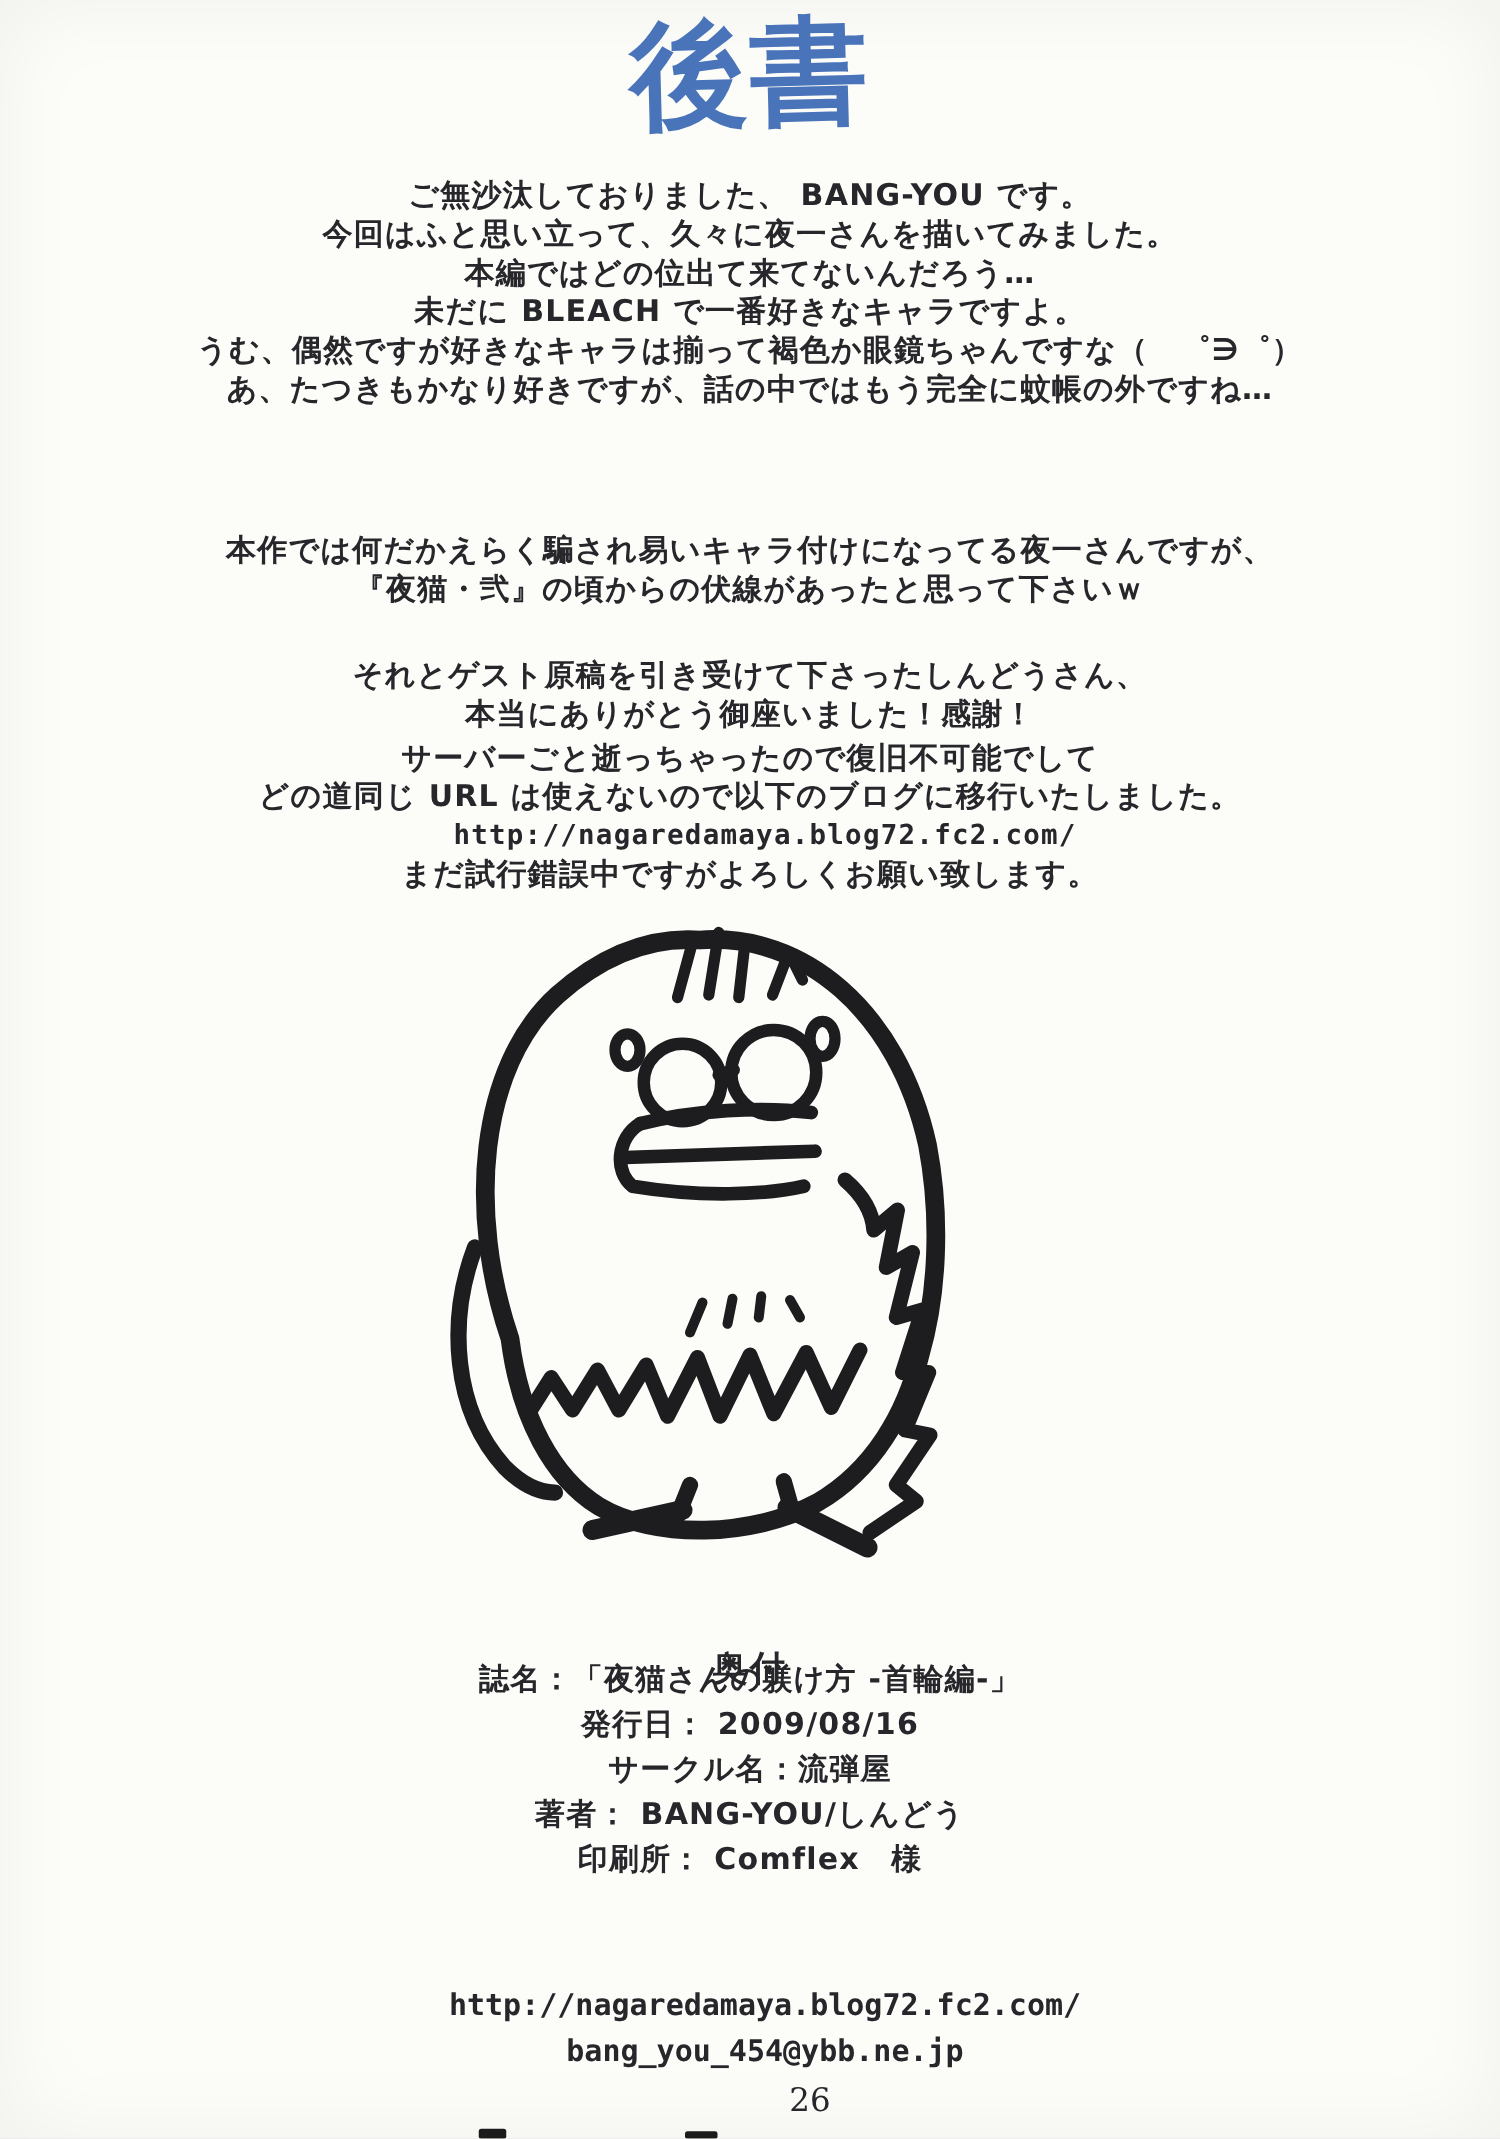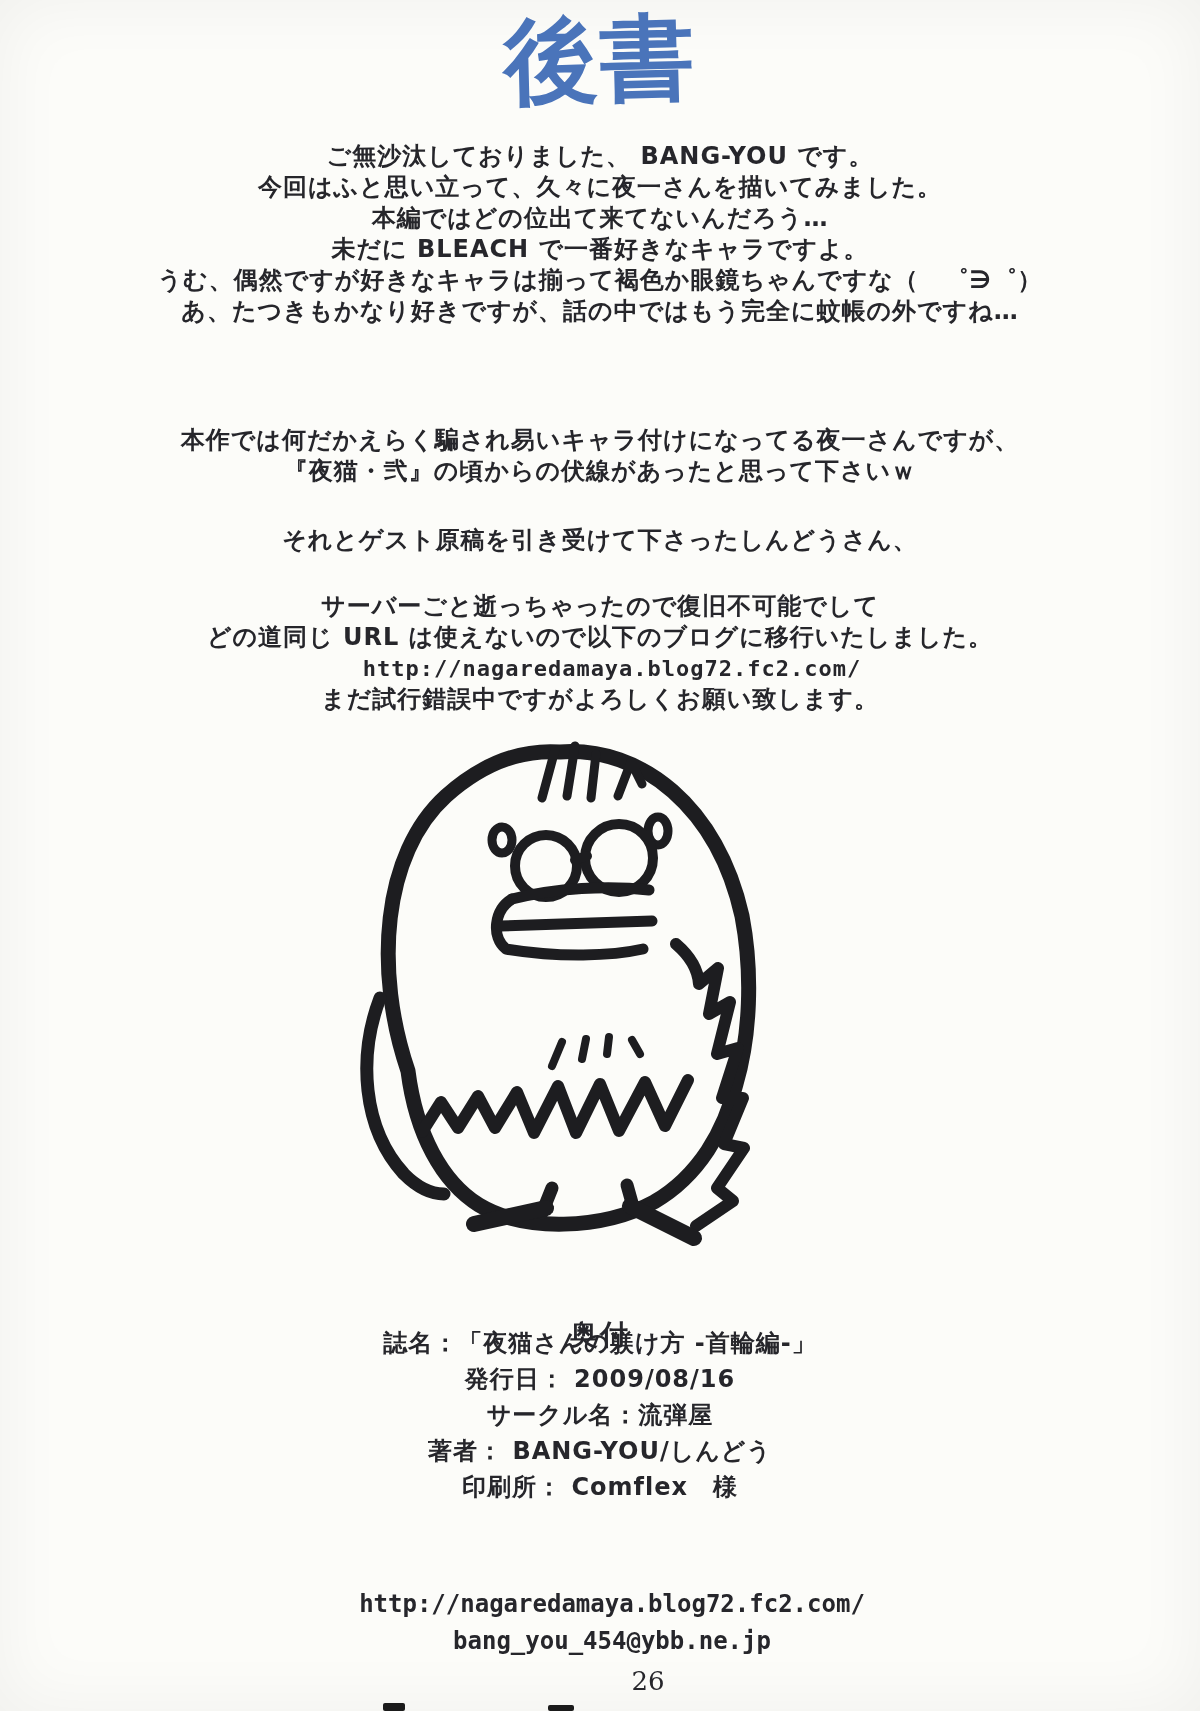--- a/index.html
+++ b/index.html
@@ -61,20 +61,21 @@
     <span class="line">あ、たつきもかなり好きですが、話の中ではもう完全に蚊帳の外ですね…</span>
   </div>
 
   <div class="block afterword-para p2">
     <span class="line">本作では何だかえらく騙され易いキャラ付けになってる夜一さんですが、</span>
     <span class="line">『夜猫・弐』の頃からの伏線があったと思って下さいｗ</span>
   </div>
 
   <div class="block afterword-para p3">
     <span class="line">それとゲスト原稿を引き受けて下さったしんどうさん、</span>
+    <span class="line">本当にありがとう御座いました！感謝！</span>
   </div>
 
   <div class="block afterword-para p4">
     <span class="line">サーバーごと逝っちゃったので復旧不可能でして</span>
     <span class="line">どの道同じ URL は使えないので以下のブログに移行いたしました。</span>
     <span class="line mono">http://nagaredamaya.blog72.fc2.com/</span>
     <span class="line">まだ試行錯誤中ですがよろしくお願い致します。</span>
   </div>
 
   <svg class="chick" width="424" height="524" viewBox="0 0 424 524" aria-hidden="true">

